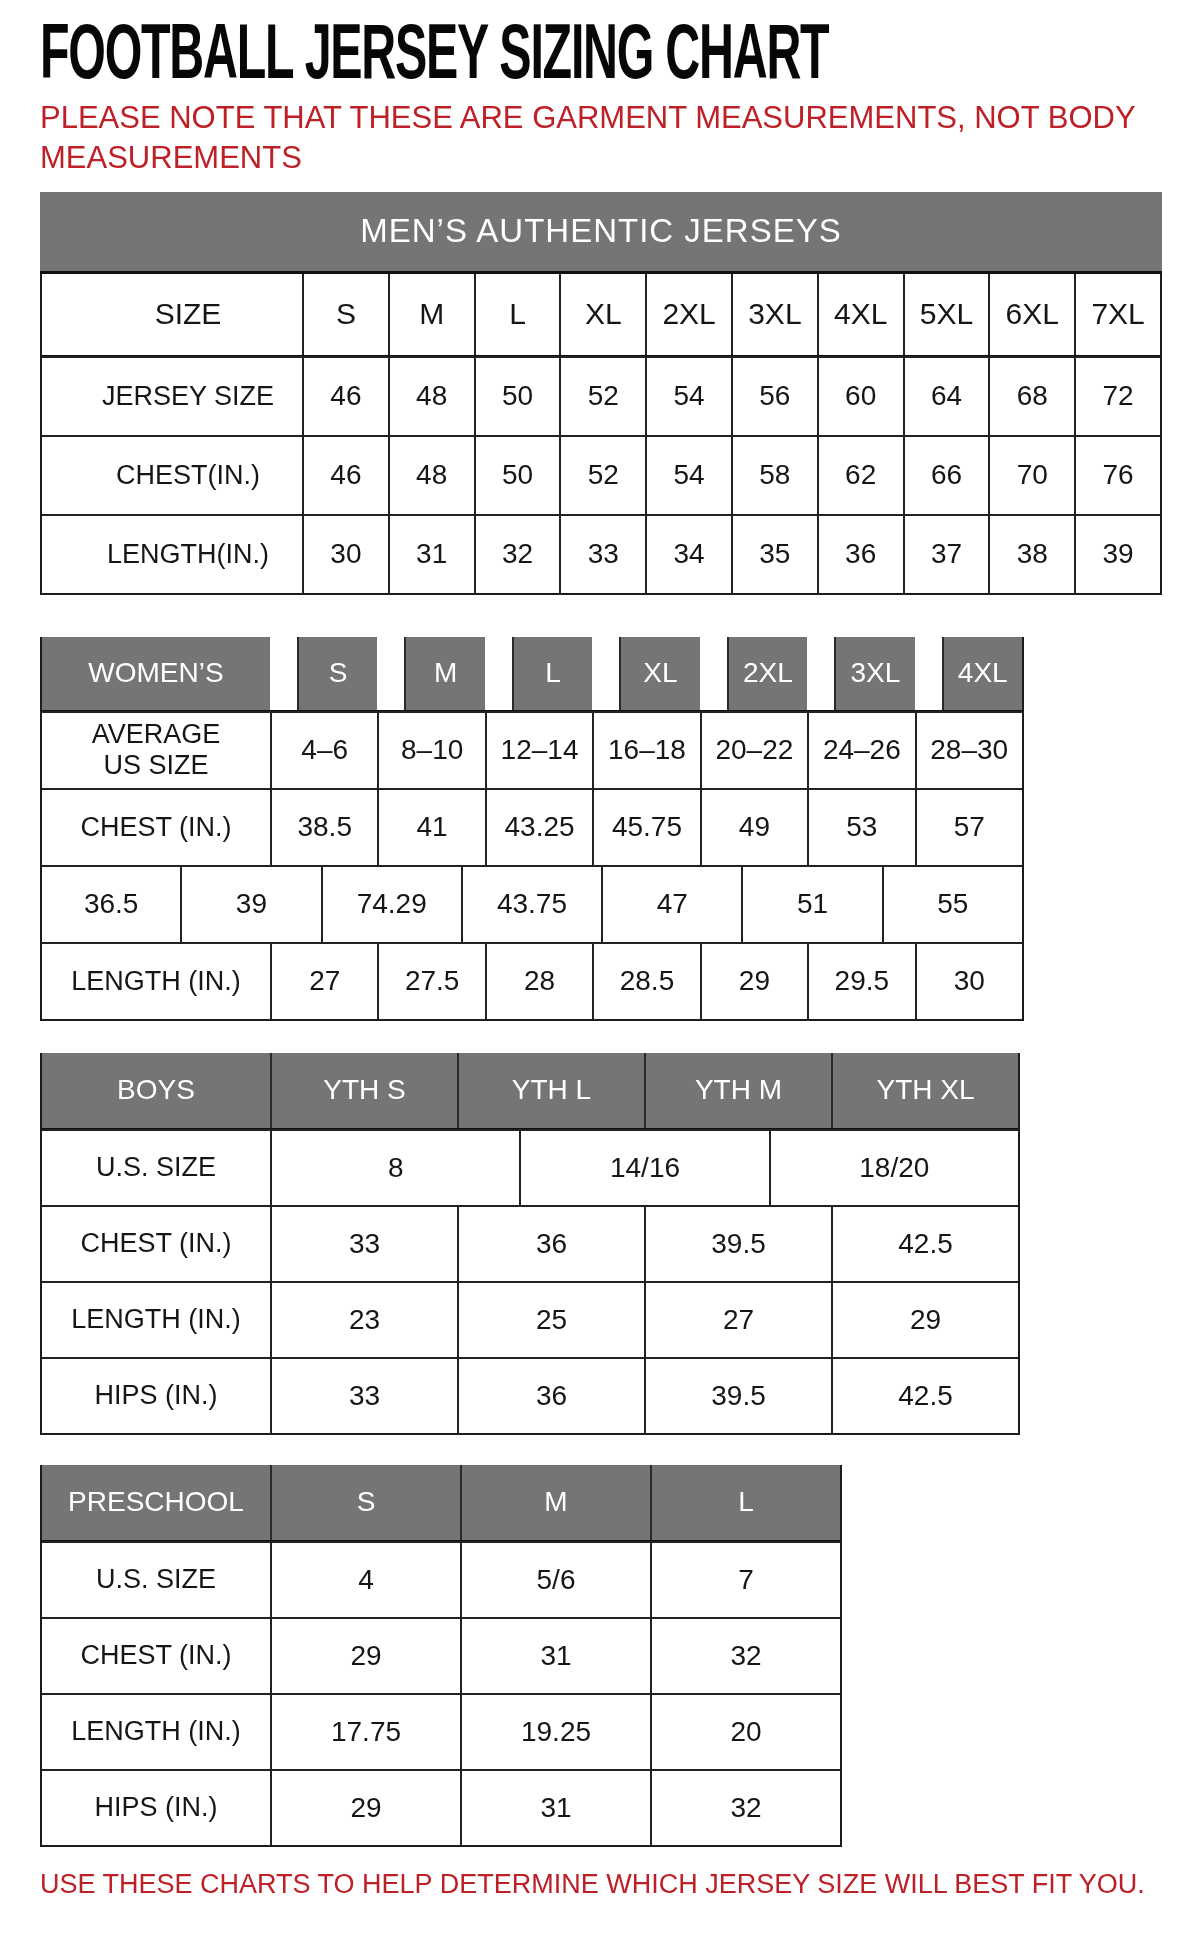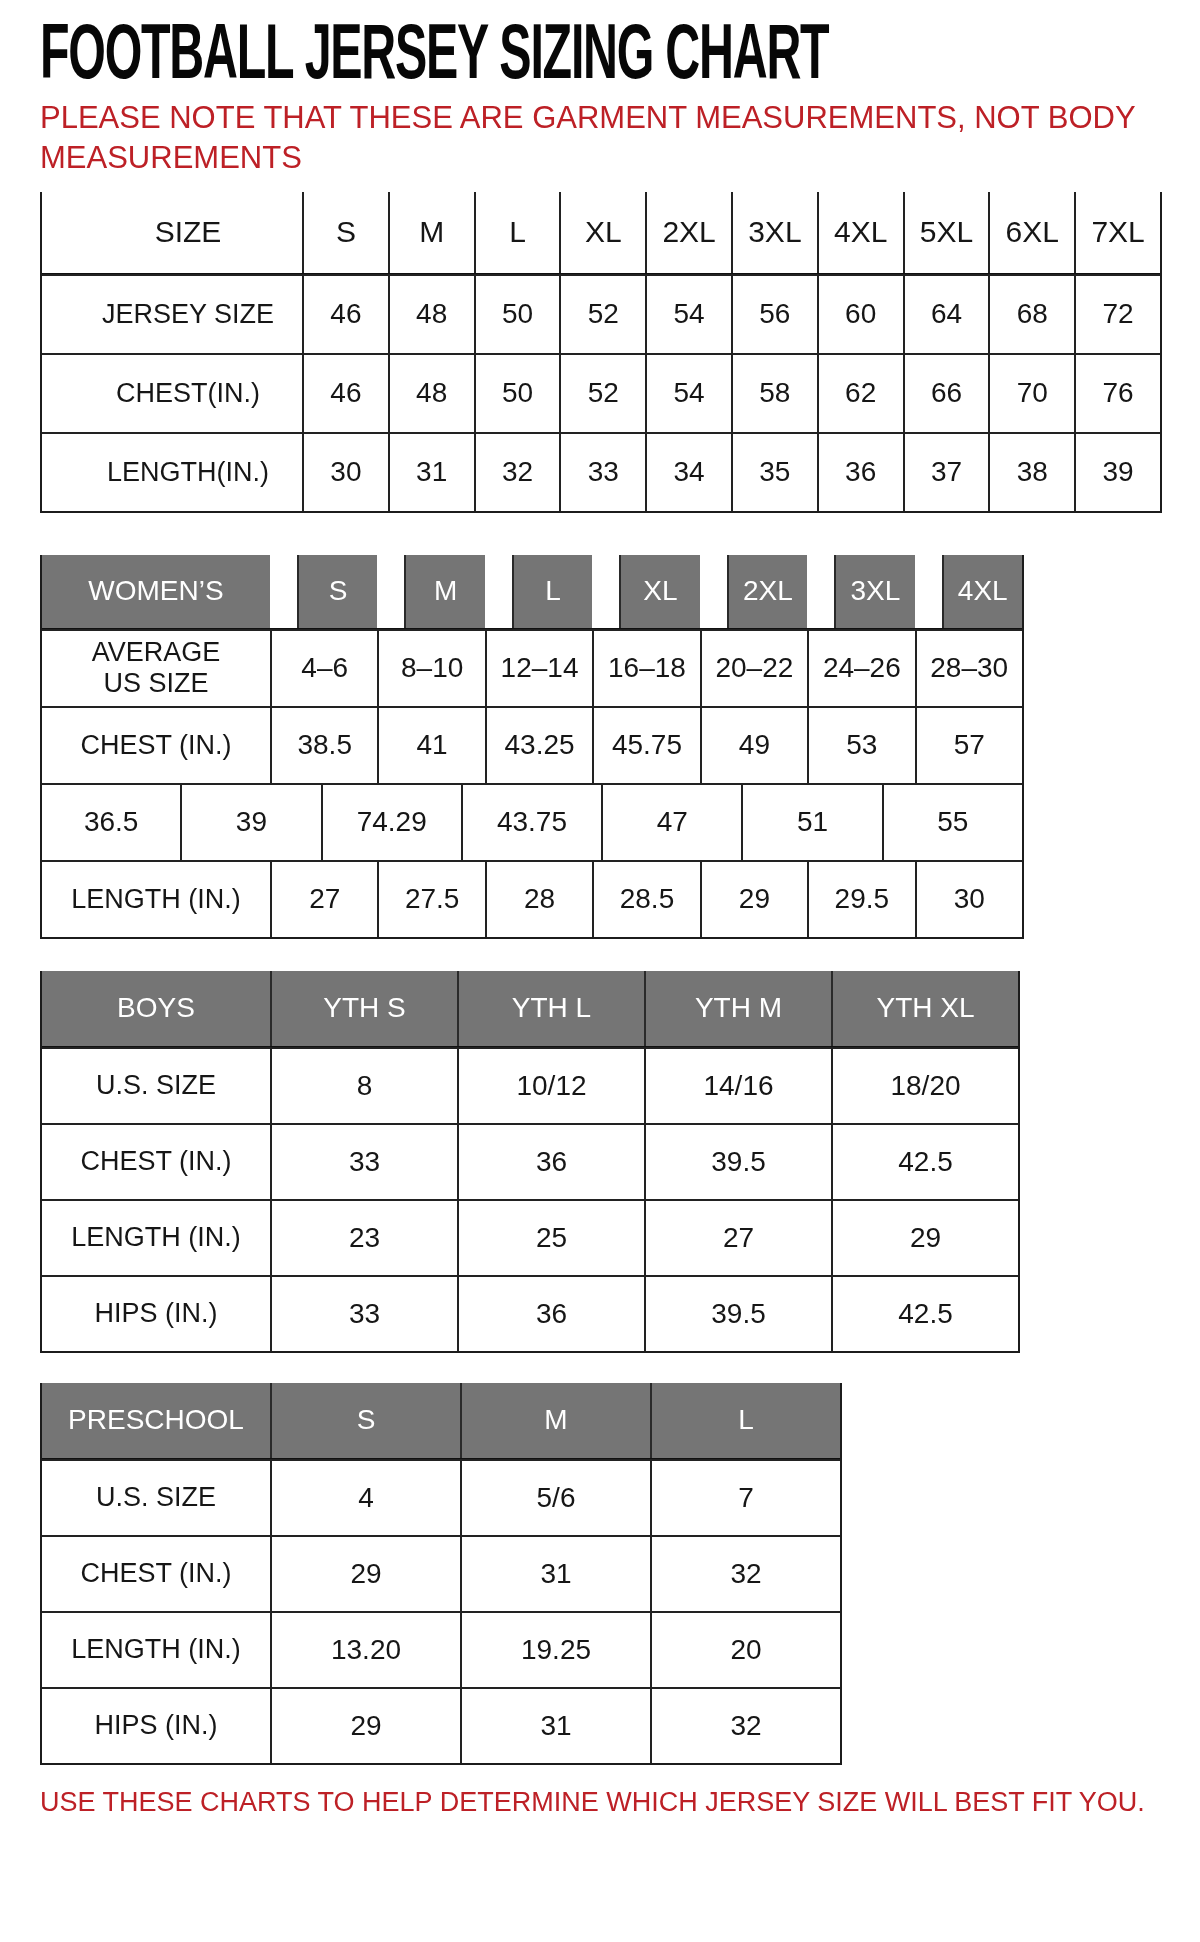--- a/index.html
+++ b/index.html
@@ -97,20 +97,21 @@
   }
 </style>
 </head>
 <body>
 
 <h1 class="page-title">FOOTBALL JERSEY SIZING CHART</h1>
 
 <div class="garment-note">PLEASE NOTE THAT THESE ARE GARMENT MEASUREMENTS, NOT BODY MEASUREMENTS</div>
 
 <section class="sizing-section sec-mens">
+  <div class="banner">MEN’S AUTHENTIC JERSEYS</div>
   <div class="grid">
       <div class="row header-row">
         <div class="cell label">SIZE</div>
         <div class="cell">S</div>
         <div class="cell">M</div>
         <div class="cell">L</div>
         <div class="cell">XL</div>
         <div class="cell">2XL</div>
         <div class="cell">3XL</div>
         <div class="cell">4XL</div>
@@ -220,21 +221,20 @@
       <div class="row header-row">
         <div class="cell label">BOYS</div>
         <div class="cell">YTH S</div>
         <div class="cell">YTH L</div>
         <div class="cell">YTH M</div>
         <div class="cell">YTH XL</div>
       </div>
       <div class="row">
         <div class="cell label">U.S. SIZE</div>
         <div class="cell">8</div>
-        <div class="cell">10/12</div>
         <div class="cell">14/16</div>
         <div class="cell">18/20</div>
       </div>
       <div class="row">
         <div class="cell label">CHEST (IN.)</div>
         <div class="cell">33</div>
         <div class="cell">36</div>
         <div class="cell">39.5</div>
         <div class="cell">42.5</div>
       </div>
@@ -270,21 +270,21 @@
         <div class="cell">7</div>
       </div>
       <div class="row">
         <div class="cell label">CHEST (IN.)</div>
         <div class="cell">29</div>
         <div class="cell">31</div>
         <div class="cell">32</div>
       </div>
       <div class="row">
         <div class="cell label">LENGTH (IN.)</div>
-        <div class="cell">13.20</div>
+        <div class="cell">17.75</div>
         <div class="cell">19.25</div>
         <div class="cell">20</div>
       </div>
       <div class="row">
         <div class="cell label">HIPS (IN.)</div>
         <div class="cell">29</div>
         <div class="cell">31</div>
         <div class="cell">32</div>
       </div>
     </div>

